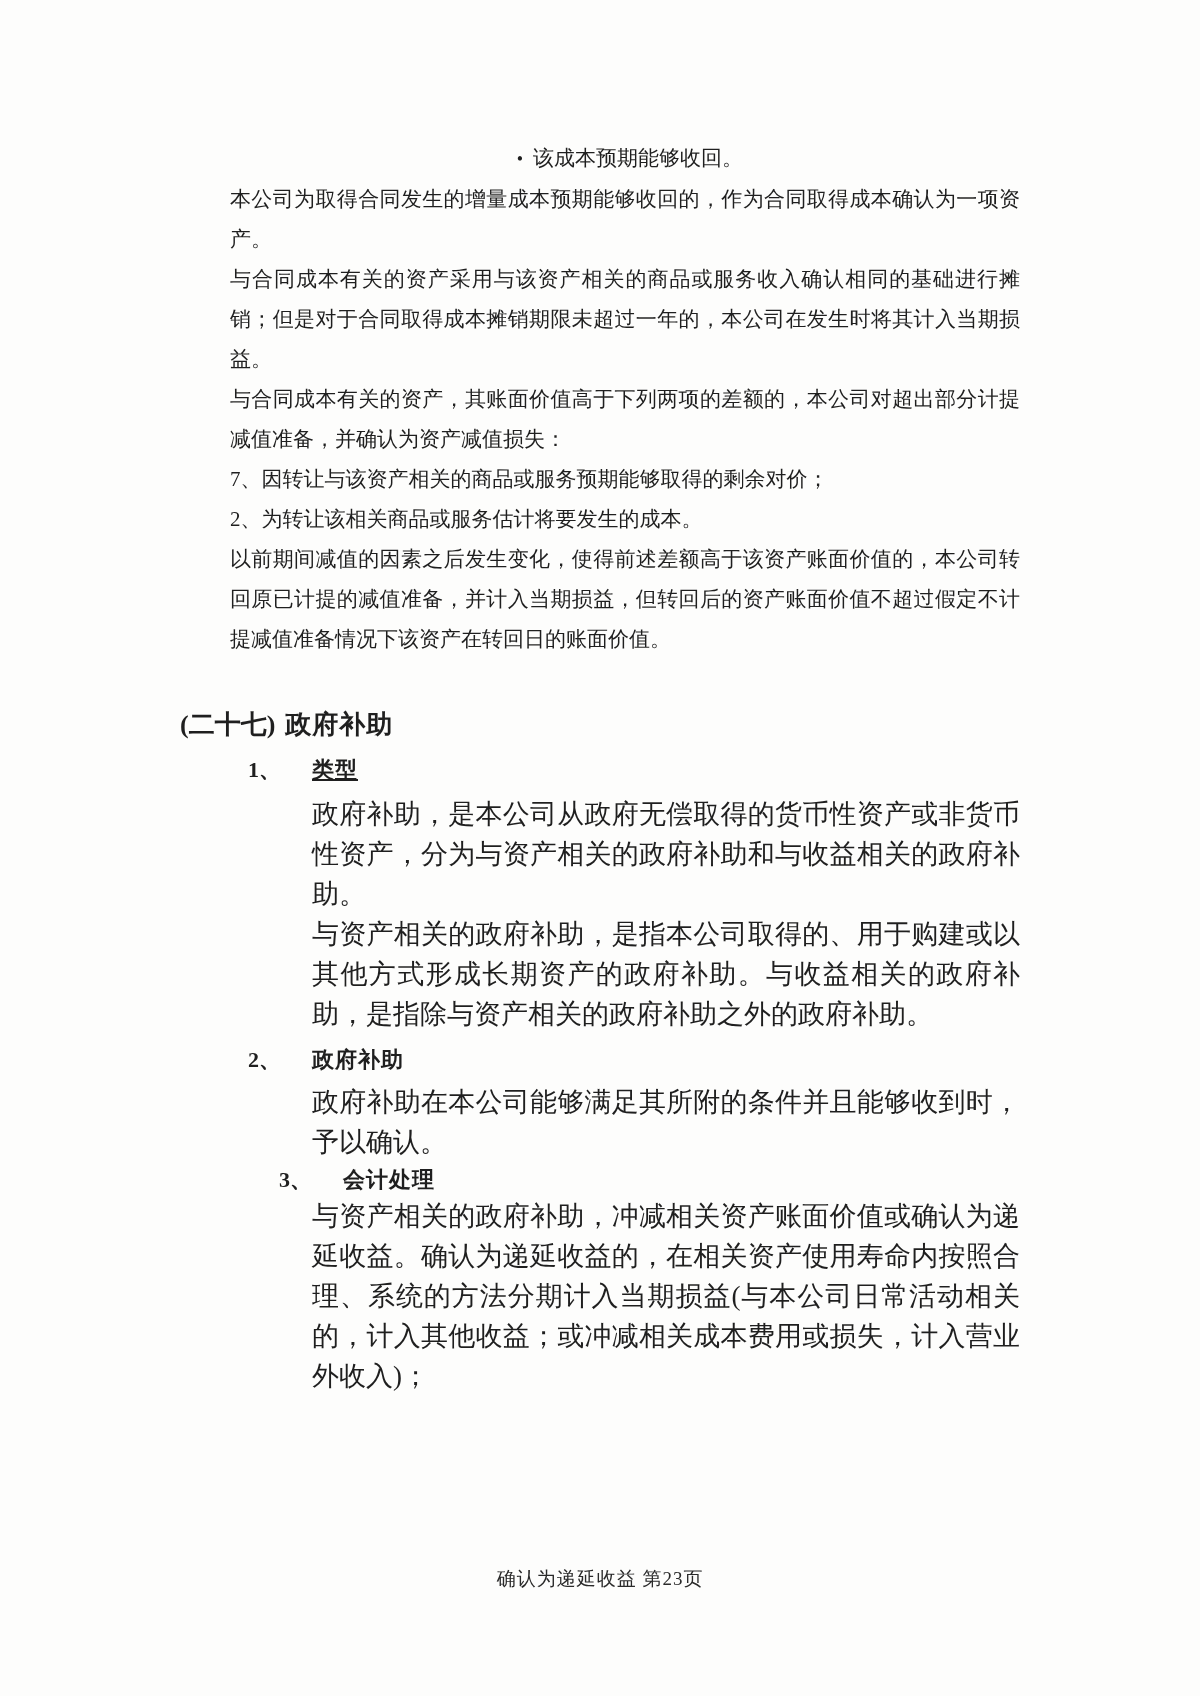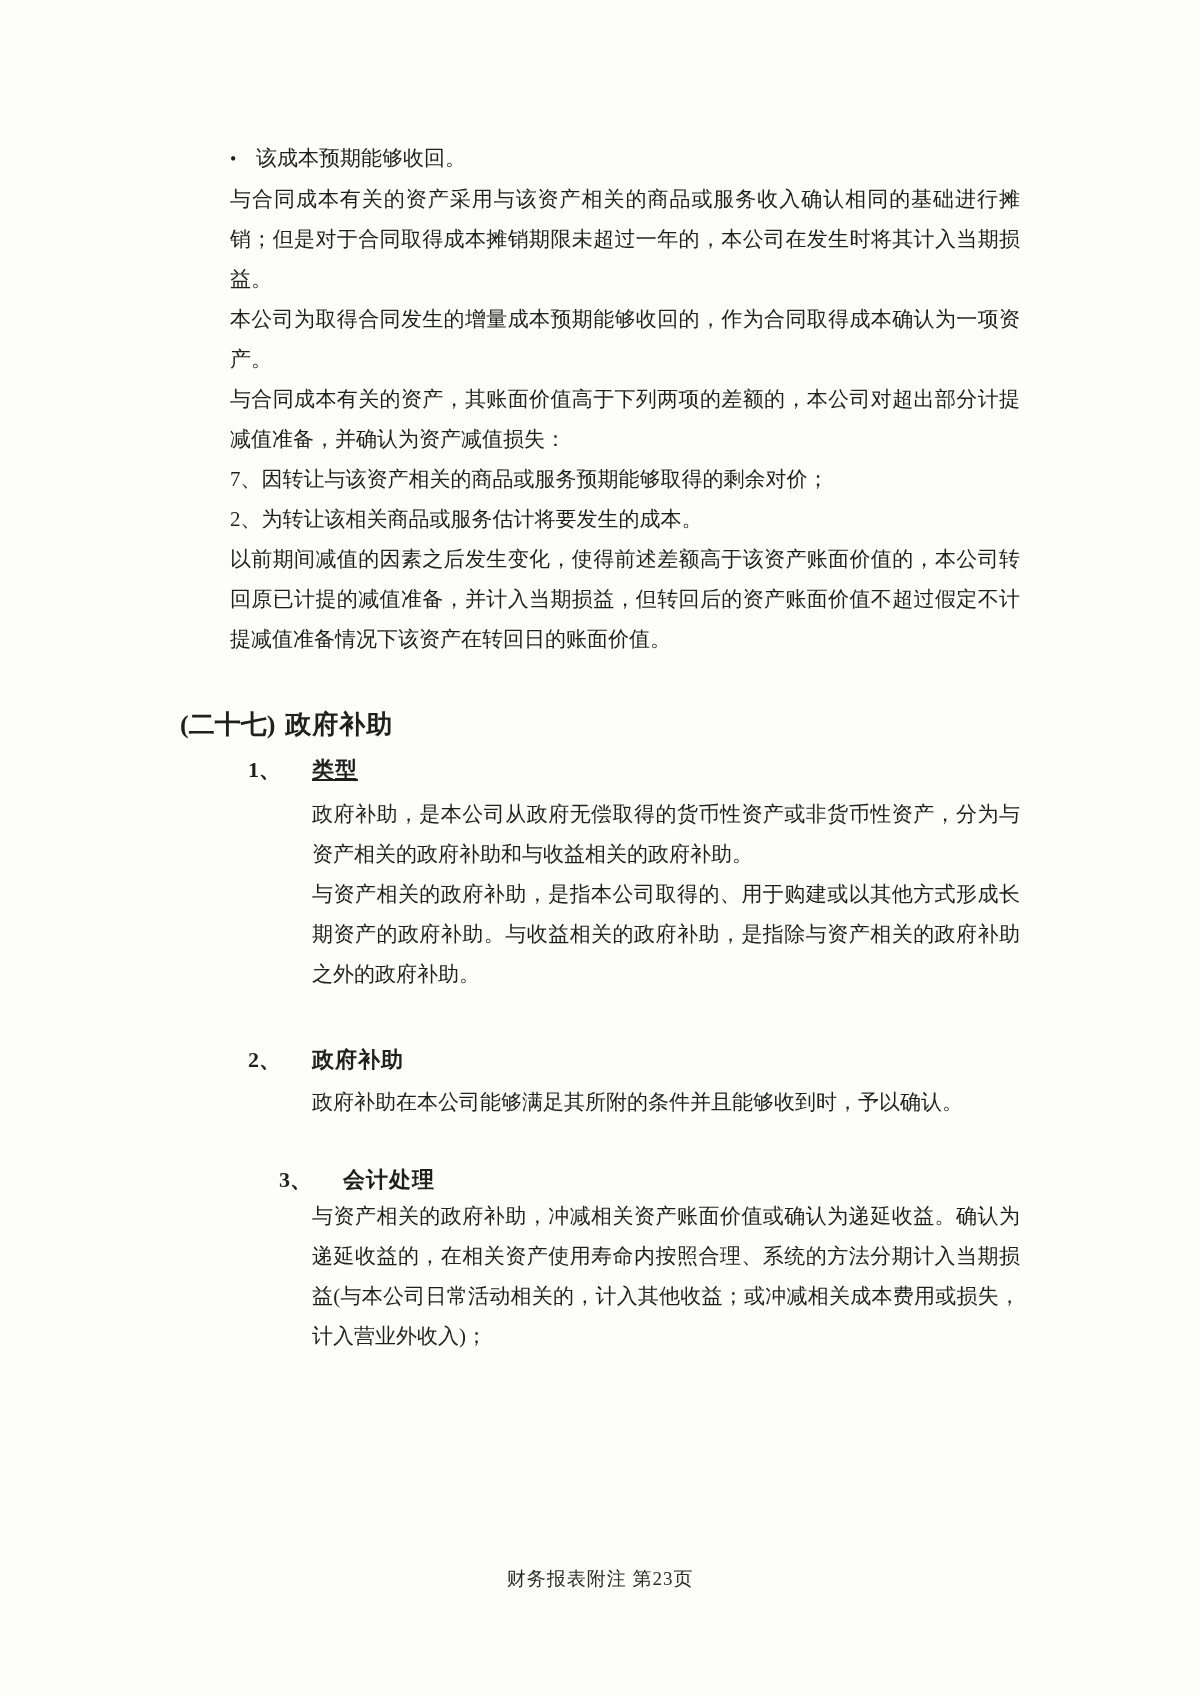--- a/index.html
+++ b/index.html
@@ -26,21 +26,21 @@
     font-size: 21px;
     line-height: 40px;
   }
   .para {
     margin: 0;
     text-align: justify;
     text-justify: inter-ideograph;
   }
   .bullet-line {
     margin: 0 0 0 0;
-    text-align: left;
+    text-align: center;
   }
   .bullet {
     display: inline-block;
     width: 26px;
     font-size: 18px;
   }
   
   .section-heading {
     position: absolute;
     left: 180px;
@@ -69,21 +69,21 @@
     font-family: "Liberation Serif", "DejaVu Serif", serif;
   }
   .item-heading .item-title {
     font-family: "Liberation Sans", "DejaVu Sans", sans-serif;
     letter-spacing: 1px;
   }
   .item-paras {
     position: absolute;
     left: 312px;
     width: 708px;
-    font-size: 21px;
+    font-size: 27px;
     line-height: 40px;
   }
   #item1-heading { top: 750px; text-decoration: underline; }
   #item1-paras   { top: 794px; }
   #item2-heading { top: 1040px; }
   #item2-paras   { top: 1082px; }
   #item3-heading { top: 1160px; margin-left: 31px; }
   #item3-paras   { top: 1196px; }
   
   .footer {
@@ -97,22 +97,22 @@
     color: #2a2a2a;
   }
 </style>
 </head>
 <body>
 
 <div class="page">
 
   <section class="top-block">
     <p class="para bullet-line"><span class="bullet">•</span><span>该成本预期能够收回。</span></p>
+    <p class="para">本公司为取得合同发生的增量成本预期能够收回的，作为合同取得成本确认为一项资产。</p>
     <p class="para">与合同成本有关的资产采用与该资产相关的商品或服务收入确认相同的基础进行摊销；但是对于合同取得成本摊销期限未超过一年的，本公司在发生时将其计入当期损益。</p>
-    <p class="para">本公司为取得合同发生的增量成本预期能够收回的，作为合同取得成本确认为一项资产。</p>
     <p class="para">与合同成本有关的资产，其账面价值高于下列两项的差额的，本公司对超出部分计提减值准备，并确认为资产减值损失：</p>
     <p class="para">7、因转让与该资产相关的商品或服务预期能够取得的剩余对价；</p>
     <p class="para">2、为转让该相关商品或服务估计将要发生的成本。</p>
     <p class="para">以前期间减值的因素之后发生变化，使得前述差额高于该资产账面价值的，本公司转回原已计提的减值准备，并计入当期损益，但转回后的资产账面价值不超过假定不计提减值准备情况下该资产在转回日的账面价值。</p>
   </section>
 
   <div class="section-heading">
     <span class="sec-num">(二十七)</span><span class="sec-title">政府补助</span>
   </div>
 
@@ -131,15 +131,15 @@
     <p class="para">政府补助在本公司能够满足其所附的条件并且能够收到时，予以确认。</p>
   </div>
 
   <div class="item-heading" id="item3-heading">
     <span class="item-num">3、</span><span class="item-title">会计处理</span>
   </div>
   <div class="item-paras" id="item3-paras">
     <p class="para">与资产相关的政府补助，冲减相关资产账面价值或确认为递延收益。确认为递延收益的，在相关资产使用寿命内按照合理、系统的方法分期计入当期损益(与本公司日常活动相关的，计入其他收益；或冲减相关成本费用或损失，计入营业外收入)；</p>
   </div>
 
-  <div class="footer">财务报表附注 第23页</div>
+  <div class="footer">确认为递延收益 第23页</div>
 
 </div>
 
 </body></html>

